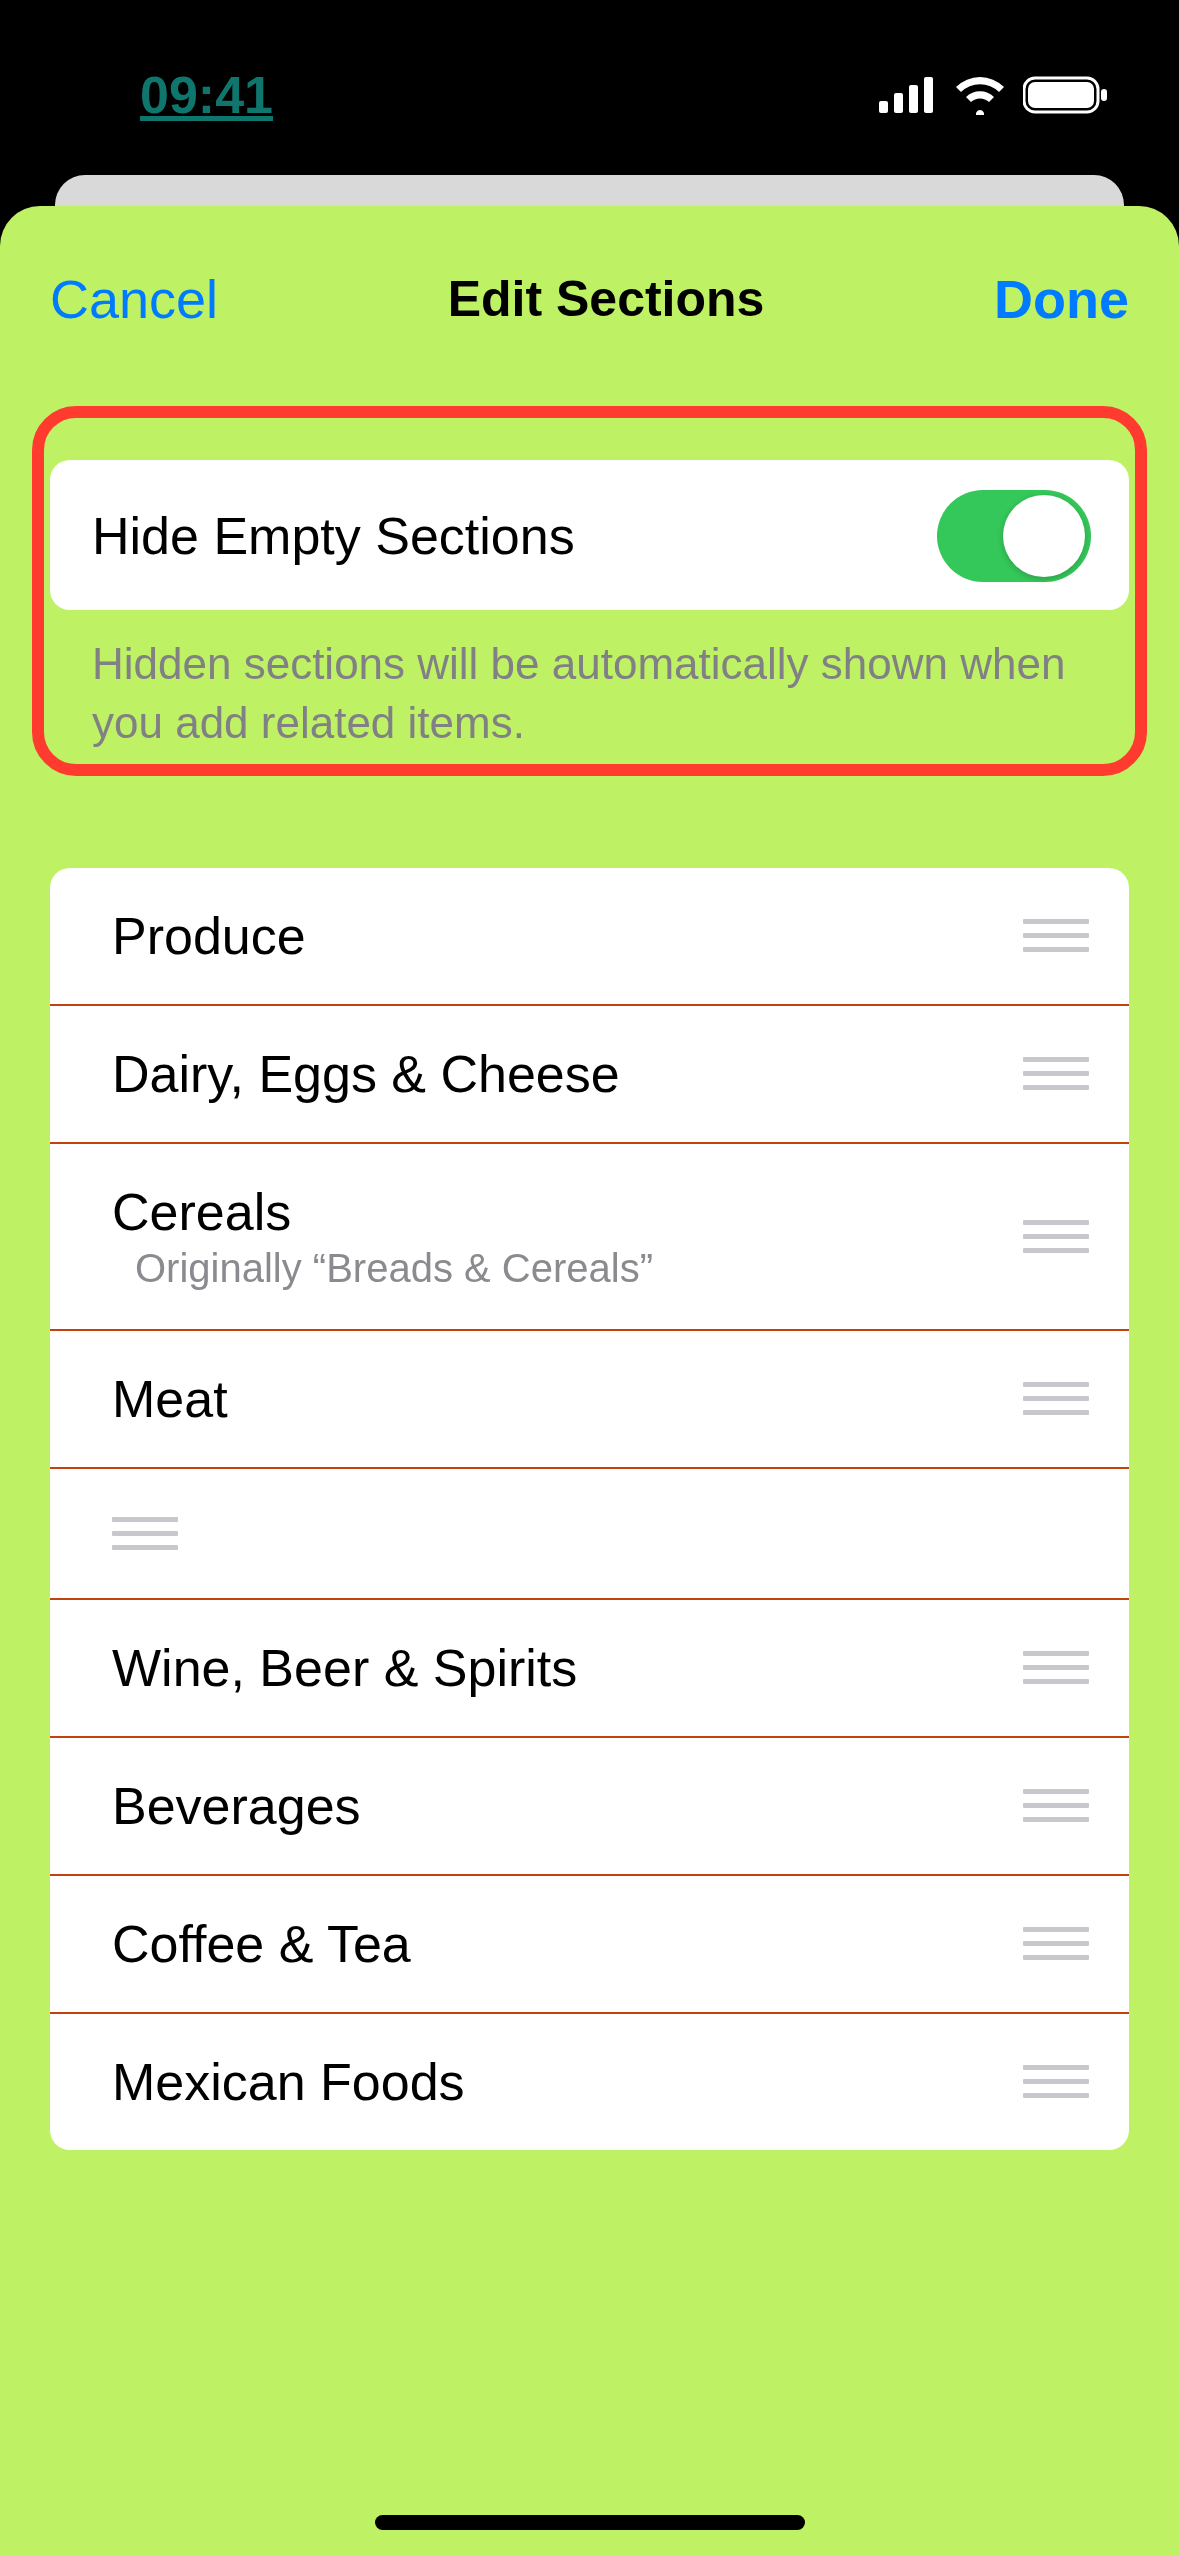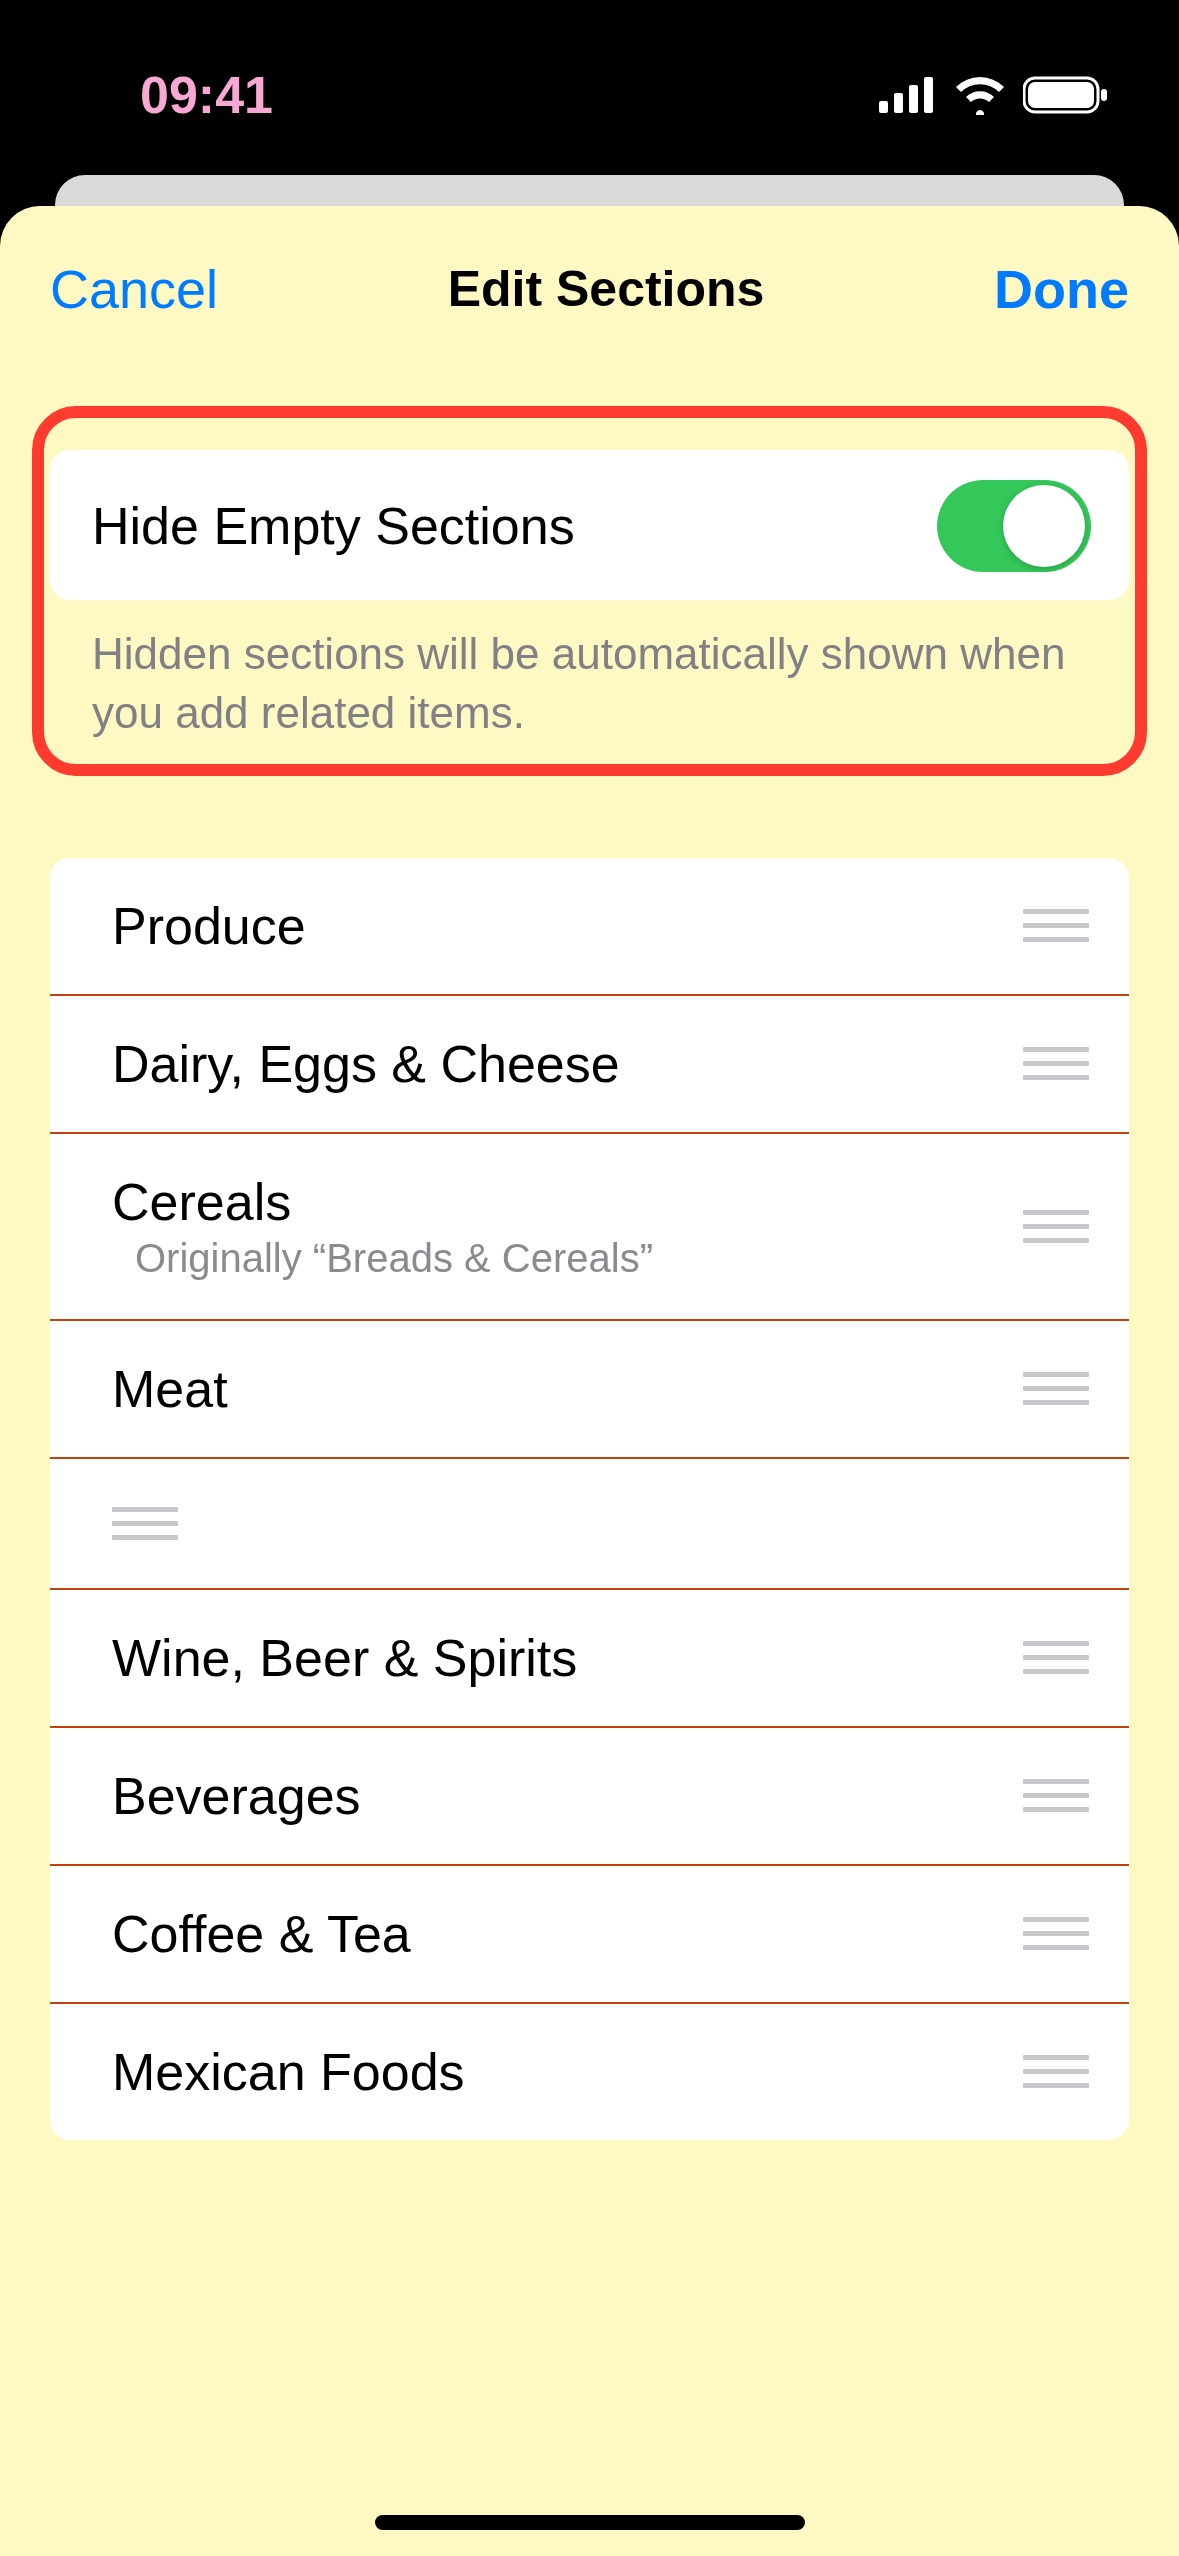--- a/index.html
+++ b/index.html
@@ -13,24 +13,25 @@
     .status-bar {
       height: 180px;
       background: #000;
       display: flex;
       justify-content: space-between;
       align-items: center;
       padding: 0 60px;
       padding-top: 10px;
     }
     .status-time {
-      color: #f9a8d4;
+      color: #0f766e;
       font-size: 52px;
       font-weight: 600;
       margin-left: 80px;
+      text-decoration: underline;
     }
     .status-icons {
       display: flex;
       gap: 16px;
       align-items: center;
       margin-right: 10px;
     }
     .background-sheet {
       position: absolute;
       left: 55px;
@@ -39,23 +40,23 @@
       height: 60px;
       background: #d9d9d9;
       border-radius: 30px 30px 0 0;
     }
     .sheet {
       position: absolute;
       left: 0;
       right: 0;
       top: 206px;
       bottom: 0;
-      background: #fef9c3;
+      background: #bef264;
       border-radius: 40px 40px 0 0;
-      padding-top: 32px;
+      padding-top: 42px;
     }
     .nav-bar {
       display: flex;
       justify-content: space-between;
       align-items: center;
       padding: 20px 50px 40px 50px;
     }
     .nav-btn {
       color: #007aff;
       font-size: 54px;

